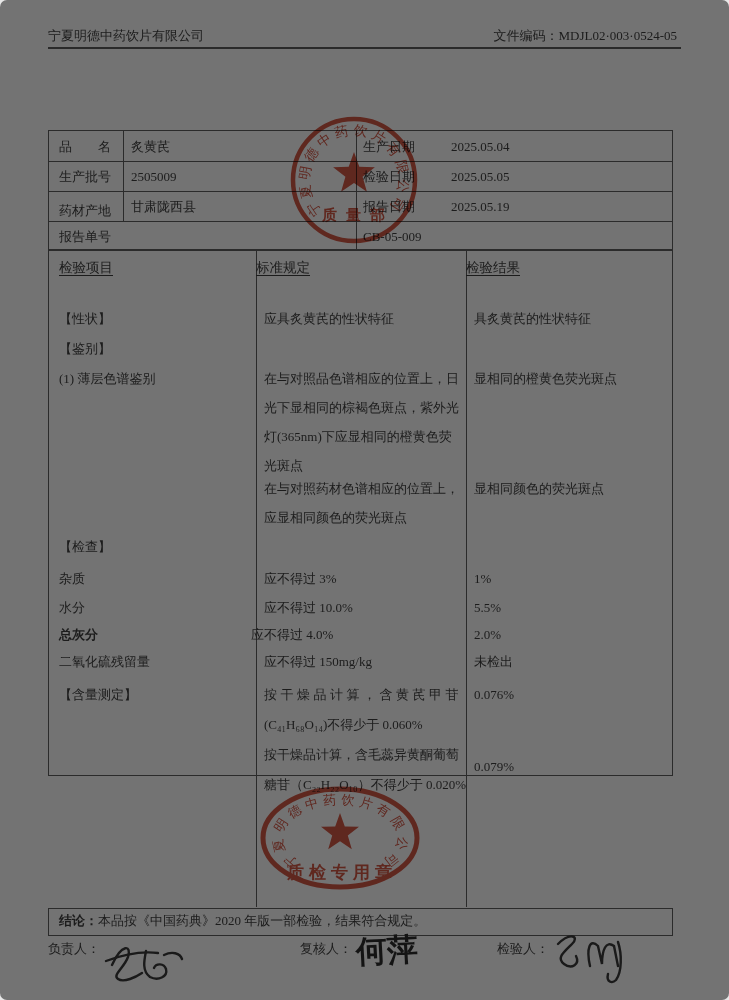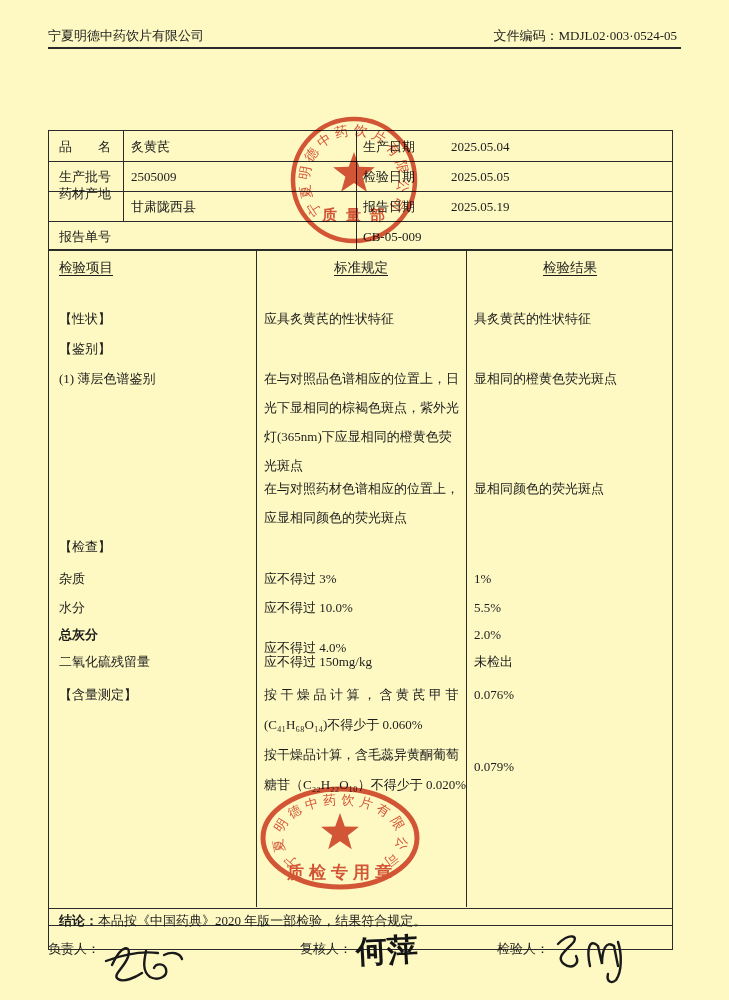--- a/index.html
+++ b/index.html
@@ -1,31 +1,31 @@
 <!DOCTYPE html>
 <html><head>
 <meta charset="utf-8">
 <style>
   html,body{margin:0;padding:0;background:#e8e8e8;}
   .page{
-    position:relative;width:729px;height:1000px;background:#fef9c3;
+    position:relative;width:729px;height:1000px;background:#737373;
     font-family:"Liberation Serif","DejaVu Serif",serif;color:#1c1c1c;
-    overflow:hidden;margin:0 auto;
+    overflow:hidden;margin:0 auto;border-radius:7px;
   }
   .abs{position:absolute;}
   .txt{font-size:13px;line-height:16px;white-space:nowrap;}
   .hdr-rule{height:2px;background:#2a2a2a;}
   .box{border:1px solid #2b2b2b;box-sizing:border-box;}
   .hline{position:absolute;left:0;width:100%;height:1px;background:#2b2b2b;}
   .vline{position:absolute;top:0;width:1px;background:#2b2b2b;}
   .title{
     font-size:28px;font-weight:bold;letter-spacing:4px;text-align:center;width:100%;
   }
   .col-head{font-size:13.5px;text-decoration:underline;text-underline-offset:3px;}
-  .center{text-align:center;}
+  .center{text-align:left;}
   .justified{letter-spacing:3.5px;}
   .stamp{mix-blend-mode:multiply;opacity:0.9;}
   .stamp text{font-family:"Liberation Serif","DejaVu Serif",serif;}
   .sig-text{
     font-size:31px;font-weight:600;color:#141414;transform:rotate(-3deg);
     font-family:"Liberation Serif","DejaVu Serif",serif;white-space:nowrap;
   }
   .concl-label{font-weight:bold;}
 </style>
 </head>
@@ -50,30 +50,30 @@
     <div class="abs txt" style="left:10px;top:8px;">品　　名</div>
     <div class="abs txt" style="left:82px;top:8px;">炙黄芪</div>
     <div class="abs txt" style="left:314px;top:8px;">生产日期</div>
     <div class="abs txt" style="left:402px;top:8px;">2025.05.04</div>
 
     <div class="abs txt" style="left:10px;top:38px;">生产批号</div>
     <div class="abs txt" style="left:82px;top:38px;">2505009</div>
     <div class="abs txt" style="left:314px;top:38px;">检验日期</div>
     <div class="abs txt" style="left:402px;top:38px;">2025.05.05</div>
 
-    <div class="abs txt" style="left:10px;top:55px;">药材产地</div>
+    <div class="abs txt" style="left:10px;top:72px;">药材产地</div>
     <div class="abs txt" style="left:82px;top:68px;">甘肃陇西县</div>
     <div class="abs txt" style="left:314px;top:68px;">报告日期</div>
     <div class="abs txt" style="left:402px;top:68px;">2025.05.19</div>
 
     <div class="abs txt" style="left:10px;top:98px;">报告单号</div>
     <div class="abs txt" style="left:314px;top:98px;">CB-05-009</div>
   </div>
 
-  <div class="abs box" style="left:48px;top:250px;width:625px;height:676px;">
+  <div class="abs box" style="left:48px;top:250px;width:625px;height:526px;">
     <div class="vline" style="left:207px;height:656px;"></div>
     <div class="vline" style="left:417px;height:656px;"></div>
 
     <div class="abs col-head" style="left:10px;top:8px;">检验项目</div>
     <div class="abs col-head center" style="left:207px;top:8px;width:210px;">标准规定</div>
     <div class="abs col-head center" style="left:417px;top:8px;width:208px;">检验结果</div>
 
     <div class="abs txt" style="left:10px;top:60px;">【性状】</div>
     <div class="abs txt" style="left:10px;top:90px;">【鉴别】</div>
     <div class="abs txt" style="left:10px;top:120px;">(1) 薄层色谱鉴别</div>
@@ -86,39 +86,39 @@
 
     <div class="abs txt" style="left:215px;top:60px;">应具炙黄芪的性状特征</div>
     <div class="abs txt" style="left:215px;top:120px;">在与对照品色谱相应的位置上，日</div>
     <div class="abs txt" style="left:215px;top:149px;">光下显相同的棕褐色斑点，紫外光</div>
     <div class="abs txt" style="left:215px;top:178px;">灯(365nm)下应显相同的橙黄色荧</div>
     <div class="abs txt" style="left:215px;top:207px;">光斑点</div>
     <div class="abs txt" style="left:215px;top:230px;">在与对照药材色谱相应的位置上，</div>
     <div class="abs txt" style="left:215px;top:259px;">应显相同颜色的荧光斑点</div>
     <div class="abs txt" style="left:215px;top:320px;">应不得过 3%</div>
     <div class="abs txt" style="left:215px;top:349px;">应不得过 10.0%</div>
-    <div class="abs txt" style="left:215px;top:376px;margin-top:13px;">应不得过 4.0%</div>
+    <div class="abs txt" style="left:202px;top:376px;">应不得过 4.0%</div>
     <div class="abs txt" style="left:215px;top:403px;">应不得过 150mg/kg</div>
     <div class="abs txt justified" style="left:215px;top:436px;">按干燥品计算，含黄芪甲苷</div>
     <div class="abs txt" style="left:215px;top:466px;">(C₄₁H₆₈O₁₄)不得少于 0.060%</div>
     <div class="abs txt" style="left:215px;top:496px;">按干燥品计算，含毛蕊异黄酮葡萄</div>
     <div class="abs txt" style="left:215px;top:526px;">糖苷（C₂₂H₂₂O₁₀）不得少于 0.020%</div>
 
     <div class="abs txt" style="left:425px;top:60px;">具炙黄芪的性状特征</div>
     <div class="abs txt" style="left:425px;top:120px;">显相同的橙黄色荧光斑点</div>
     <div class="abs txt" style="left:425px;top:230px;">显相同颜色的荧光斑点</div>
     <div class="abs txt" style="left:425px;top:320px;">1%</div>
     <div class="abs txt" style="left:425px;top:349px;">5.5%</div>
     <div class="abs txt" style="left:425px;top:376px;">2.0%</div>
     <div class="abs txt" style="left:425px;top:403px;">未检出</div>
     <div class="abs txt" style="left:425px;top:436px;">0.076%</div>
     <div class="abs txt" style="left:425px;top:508px;">0.079%</div>
   </div>
 
-  <div class="abs box" style="left:48px;top:908px;width:625px;height:42px;padding-left:31px;">
+  <div class="abs box" style="left:48px;top:908px;width:625px;height:28px;padding-left:31px;">
     <div class="abs txt" style="left:10px;top:4px;">
       <span class="concl-label">结论：</span><span>本品按《中国药典》2020 年版一部检验，结果符合规定。</span>
     </div>
   </div>
 
   <div class="abs txt" style="left:48px;top:941px;">负责人：</div>
   <div class="abs txt" style="left:300px;top:941px;">复核人：</div>
   <div class="abs txt" style="left:497px;top:941px;">检验人：</div>
 
   <svg class="abs" style="left:98px;top:935px;" width="95" height="58" viewBox="0 0 95 58">

